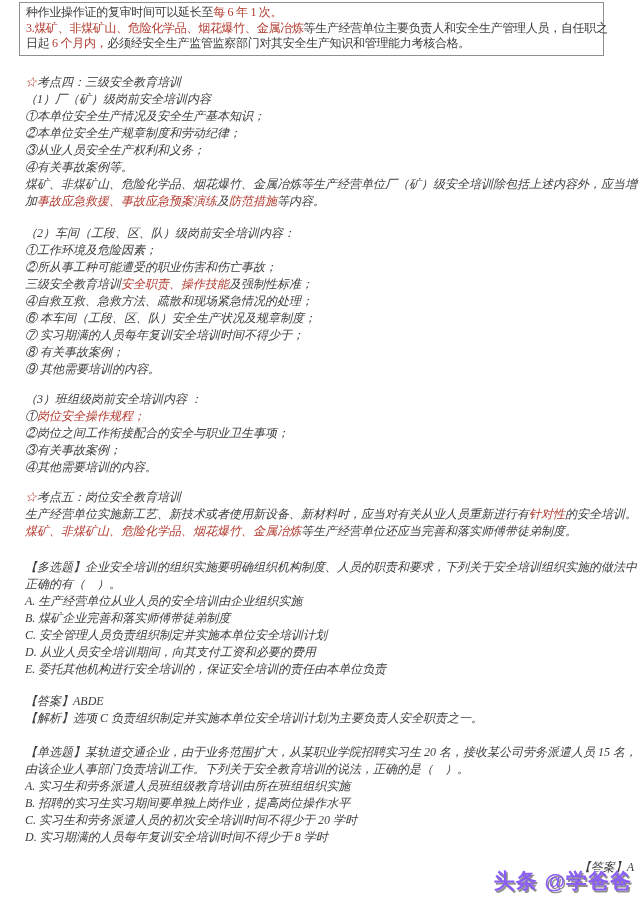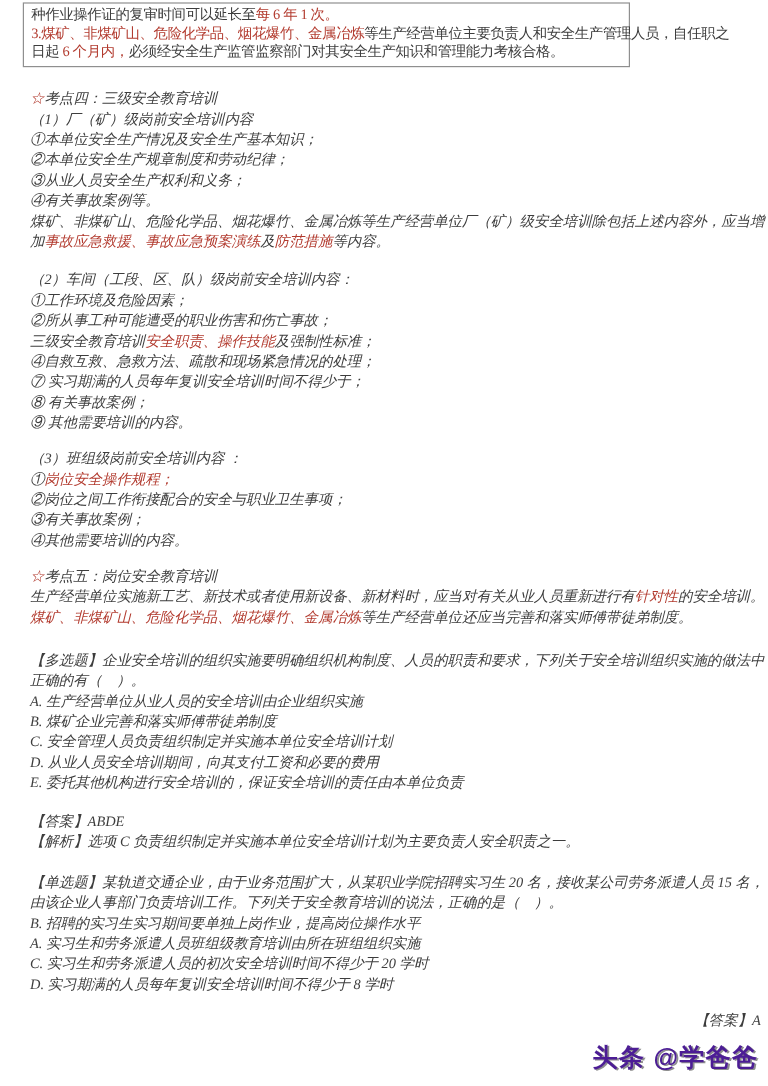--- a/index.html
+++ b/index.html
@@ -10,21 +10,21 @@
     position: relative;
     overflow: hidden;
     font-family: "Liberation Serif", "DejaVu Serif", serif;
     color: #3d3d3d;
   }
   .page { position: absolute; inset: 0; }
 
   
   .notice-box {
     margin: 2px 0 0 19px;
-    width: 506px;
+    width: 585px;
     box-sizing: border-box;
     border: 1px solid #8f8f8f;
     padding: 2px 6px 3px 6px;
     font-size: 12px;
     line-height: 15.5px;
     letter-spacing: -0.3px;
   }
   .notice-box .line { white-space: nowrap; }
 
   
@@ -49,21 +49,21 @@
 
   
   .watermark {
     position: absolute;
     right: 8px;
     bottom: 10px;
     font-family: "Liberation Sans", "DejaVu Sans", sans-serif;
     font-weight: bold;
     font-size: 21px;
     letter-spacing: 1px;
-    color: #4c1d95;
+    color: #8b5cf6;
     text-shadow: 1.5px 1.5px 0 #8f8f8f, -1px -1px 0 #ffffff;
   }
 </style>
 </head>
 <body>
 
 <div class="page">
 
   <div class="notice-box">
       <div class="line"><span>种作业操作证的复审时间可以延长至</span><span class="red">每 6 年 1 次。</span></div>
@@ -82,20 +82,21 @@
         <div class="line"><span>煤矿、非煤矿山、危险化学品、烟花爆竹、金属冶炼等生产经营单位厂（矿）级安全培训除包括上述内容外，应当增</span></div>
         <div class="line"><span>加</span><span class="red">事故应急救援、事故应急预案演练</span><span>及</span><span class="red">防范措施</span><span>等内容。</span></div>
       </div>
 
     <div class="sec sec-workshop">
         <div class="line"><span>（2）车间（工段、区、队）级岗前安全培训内容：</span></div>
         <div class="line"><span>①工作环境及危险因素；</span></div>
         <div class="line"><span>②所从事工种可能遭受的职业伤害和伤亡事故；</span></div>
         <div class="line"><span>三级安全教育培训</span><span class="red">安全职责、操作技能</span><span>及强制性标准；</span></div>
         <div class="line"><span>④自救互救、急救方法、疏散和现场紧急情况的处理；</span></div>
+        <div class="line"><span>⑥ 本车间（工段、区、队）安全生产状况及规章制度；</span></div>
         <div class="line"><span>⑦ 实习期满的人员每年复训安全培训时间不得少于；</span></div>
         <div class="line"><span>⑧ 有关事故案例；</span></div>
         <div class="line"><span>⑨ 其他需要培训的内容。</span></div>
       </div>
 
     <div class="sec sec-banzu">
         <div class="line"><span>（3）班组级岗前安全培训内容 ：</span></div>
         <div class="line"><span>①</span><span class="red">岗位安全操作规程；</span></div>
         <div class="line"><span>②岗位之间工作衔接配合的安全与职业卫生事项；</span></div>
         <div class="line"><span>③有关事故案例；</span></div>
@@ -119,22 +120,22 @@
       </div>
 
     <div class="sec sec-answer1">
         <div class="line"><span>【答案】ABDE</span></div>
         <div class="line"><span>【解析】选项 C 负责组织制定并实施本单位安全培训计划为主要负责人安全职责之一。</span></div>
       </div>
 
     <div class="sec sec-danxuan">
         <div class="line"><span>【单选题】某轨道交通企业，由于业务范围扩大，从某职业学院招聘实习生 20 名，接收某公司劳务派遣人员 15 名，</span></div>
         <div class="line"><span>由该企业人事部门负责培训工作。下列关于安全教育培训的说法，正确的是（　）。</span></div>
+        <div class="line"><span>A. 实习生和劳务派遣人员班组级教育培训由所在班组组织实施</span></div>
         <div class="line"><span>B. 招聘的实习生实习期间要单独上岗作业，提高岗位操作水平</span></div>
-        <div class="line"><span>A. 实习生和劳务派遣人员班组级教育培训由所在班组组织实施</span></div>
         <div class="line"><span>C. 实习生和劳务派遣人员的初次安全培训时间不得少于 20 学时</span></div>
         <div class="line"><span>D. 实习期满的人员每年复训安全培训时间不得少于 8 学时</span></div>
       </div>
 
     <div class="sec sec-answer2">
         <div class="line"><span>【答案】A</span></div>
       </div>
   </div>
 
   <div class="watermark">头条 @学爸爸</div>

